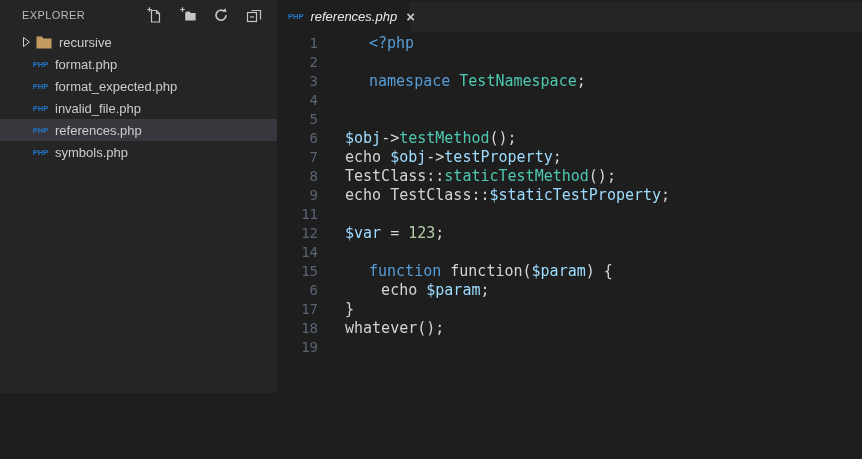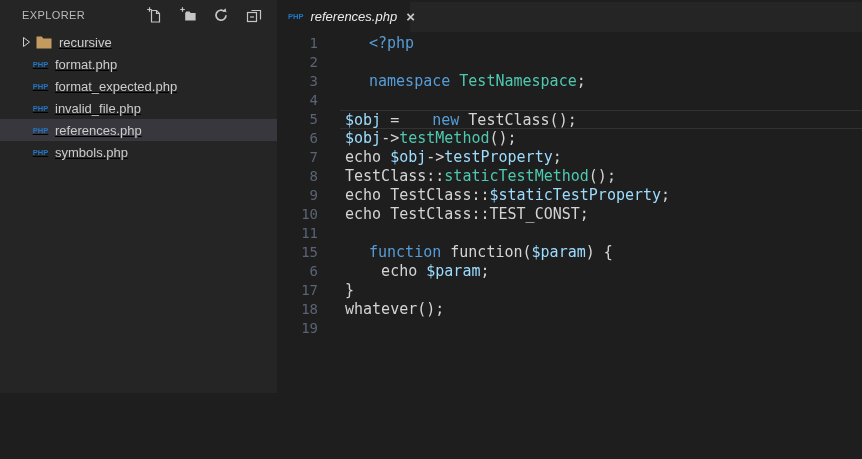--- a/index.html
+++ b/index.html
@@ -9,21 +9,21 @@
     font-family:"Liberation Sans", sans-serif;
     background:var(--editorBg);
   }
   
   .sidebar { width:277px; min-width:277px; background:var(--sidebarBg); display:flex; flex-direction:column; }
   .sidebar-header { height:29px; display:flex; align-items:center; padding:0 15px 0 22px; }
   .sidebar-title { flex:1; font-size:11px; letter-spacing:.4px; color:var(--titleText); }
   .sidebar-actions { display:flex; gap:17px; align-items:center; color:var(--iconColor); }
   .action-btn { width:16px; height:16px; display:flex; align-items:center; justify-content:center; cursor:pointer; }
   .action-btn svg { display:block; }
-  .file-tree { flex:1; padding-top:2px;text-decoration:underline; }
+  .file-tree { flex:1; padding-top:2px; }
   .tree-row { height:22px; display:flex; align-items:center; padding-left:21px; font-size:13px; color:var(--uiText); cursor:pointer; }
   .tree-row.selected { background:var(--selectionBg); }
   .chevron { width:10px; height:12px; margin-right:5px; display:flex; align-items:center; color:#cfcfcf; }
   .folder-ic { width:16px; height:14px; margin-right:7px; display:flex; align-items:center; }
   .php-badge {
     display:inline-block; width:19px; margin-left:10px; margin-right:5px;
     font-size:7.5px; font-weight:bold; color:var(--phpIcon);
     font-family:"Liberation Sans", sans-serif; text-align:center;
   }
   .row-label { white-space:nowrap; }
@@ -146,44 +146,47 @@
         <div class="code-line">
           <div class="ln">3</div>
           <div class="code"><span class="tk-kw">namespace</span><span class="tk-plain"> </span><span class="tk-type">TestNamespace</span><span class="tk-plain">;</span></div>
         </div>
         <div class="code-line">
           <div class="ln">4</div>
           <div class="code"></div>
         </div>
         <div class="code-line current">
           <div class="ln">5</div>
-          <div class="code"><span class="tk-var">$obj</span><span class="tk-plain"> = </span><span class="tk-kw">new</span><span class="tk-plain"> TestClass();</span></div>
         </div>
         <div class="code-line">
           <div class="ln">6</div>
           <div class="code"><span class="tk-var">$obj</span><span class="tk-plain">-&gt;</span><span class="tk-type">testMethod</span><span class="tk-plain">();</span></div>
         </div>
         <div class="code-line">
           <div class="ln">7</div>
           <div class="code"><span class="tk-plain">echo </span><span class="tk-var">$obj</span><span class="tk-plain">-&gt;</span><span class="tk-var">testProperty</span><span class="tk-plain">;</span></div>
         </div>
         <div class="code-line">
           <div class="ln">8</div>
           <div class="code"><span class="tk-plain">TestClass::</span><span class="tk-type">staticTestMethod</span><span class="tk-plain">();</span></div>
         </div>
         <div class="code-line">
           <div class="ln">9</div>
           <div class="code"><span class="tk-plain">echo TestClass::</span><span class="tk-var">$staticTestProperty</span><span class="tk-plain">;</span></div>
         </div>
         <div class="code-line">
-          <div class="ln">10</div>
-          <div class="code"><span class="tk-plain">echo TestClass::TEST_CONST;</span></div>
-        </div>
-        <div class="code-line">
           <div class="ln">11</div>
+          <div class="code"></div>
+        </div>
+        <div class="code-line">
+          <div class="ln">12</div>
+          <div class="code"><span class="tk-var">$var</span><span class="tk-plain"> = </span><span class="tk-num">123</span><span class="tk-plain">;</span></div>
+        </div>
+        <div class="code-line">
+          <div class="ln">14</div>
           <div class="code"></div>
         </div>
         <div class="code-line">
           <div class="ln">15</div>
           <div class="code"><span class="tk-kw">function</span><span class="tk-plain"> function(</span><span class="tk-var">$param</span><span class="tk-plain">) {</span></div>
         </div>
         <div class="code-line">
           <div class="ln">6</div>
           <div class="code"><span class="tk-plain">    echo </span><span class="tk-var">$param</span><span class="tk-plain">;</span></div>
         </div>

